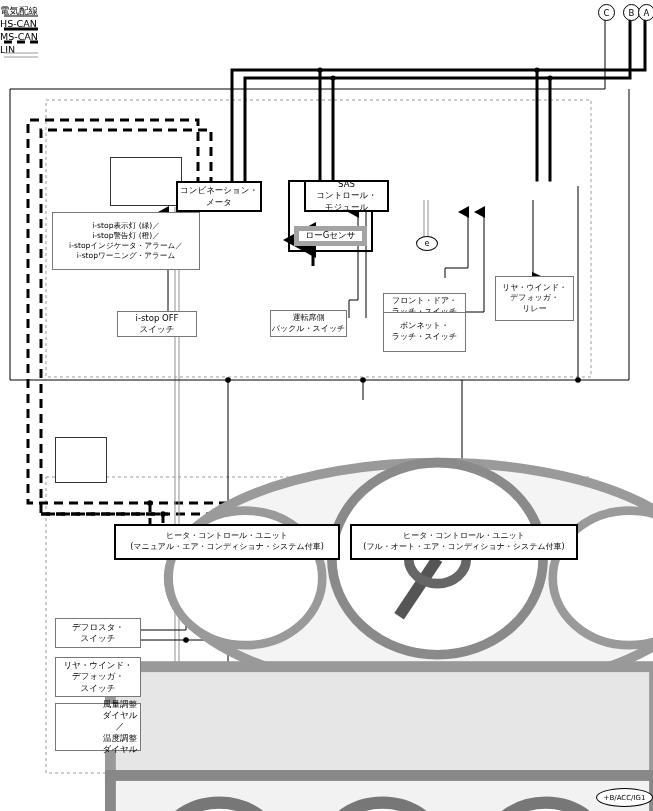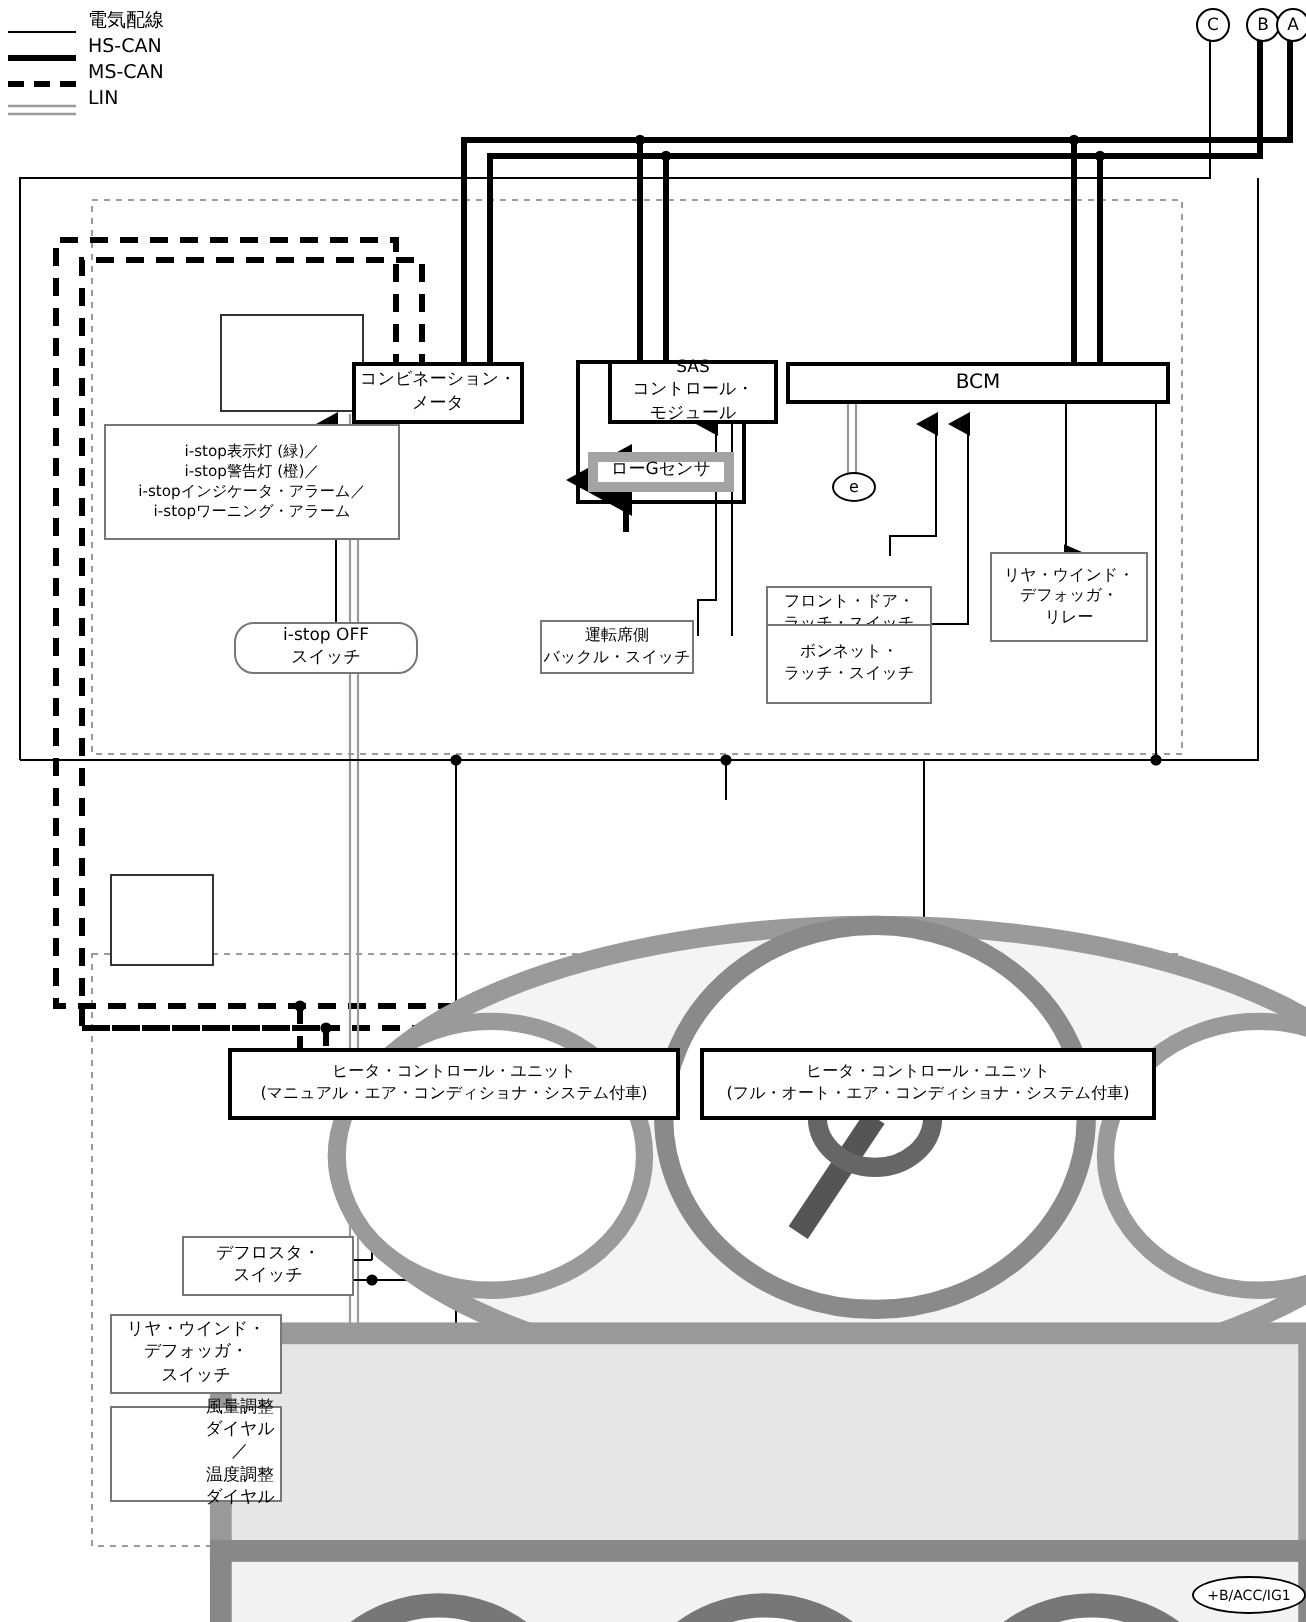--- a/index.html
+++ b/index.html
@@ -6,21 +6,21 @@
   body{width:653px;height:811px;position:relative;overflow:hidden;
        font-family:"DejaVu Sans","Liberation Sans",sans-serif;color:#000;}
   #stage{position:absolute;left:0;top:0;width:653px;height:811px;}
   svg{position:absolute;left:0;top:0;width:653px;height:811px;}
   .box{position:absolute;border:1px solid #555;background:#fff;box-sizing:border-box;
        display:flex;align-items:center;justify-content:center;text-align:center;
        font-size:8.5px;line-height:1.32;white-space:pre-line;z-index:5;}
   .box.heavy{border:2px solid #000;}
   .box.thin{border:1px solid #777;}
   .legend{position:absolute;z-index:7;font-size:9.5px;}
-  .legend div{height:13px;line-height:13px;position:relative;padding-left:44px;}
+  .legend div{height:13px;line-height:13px;position:relative;}
   .lgl{position:absolute;left:4px;top:6px;width:34px;}
   .ell{position:absolute;border:1px solid #000;border-radius:50%;
        display:flex;align-items:center;justify-content:center;background:#fff;z-index:6;}
   .panelimg{position:absolute;border:1px solid #333;background:#fff;z-index:5;}
 </style>
 </head>
 <body>
 
 <div id="stage">
 
@@ -204,34 +204,33 @@
   </div>
 
   <div class="box thin" style="left:52px;top:212px;width:148px;height:58px;font-size:7.6px;">i-stop表示灯 (緑)／
 i-stop警告灯 (橙)／
 i-stopインジケータ・アラーム／
 i-stopワーニング・アラーム</div>
 
   <div class="box heavy" style="left:176px;top:181px;width:86px;height:31px;">コンビネーション・
 メータ</div>
 
-  <div class="box thin" style="left:117px;top:311px;width:92px;height:26px;border-radius:10px;">i-stop OFF
+  <div class="box thin" style="left:117px;top:311px;width:80px;height:26px;">i-stop OFF
 スイッチ</div>
 
   <div class="box heavy" style="left:304px;top:180px;width:85px;height:32px;font-size:8.5px;">SAS
 コントロール・
 モジュール</div>
   <div class="box" style="left:294px;top:226px;width:73px;height:20px;border:5px solid #a3a3a3;">ローGセンサ</div>
   <div style="position:absolute;left:288px;top:180px;width:85px;height:72px;border:2px solid #000;z-index:4;box-sizing:border-box;"></div>
 
 
   <div class="box thin" style="left:270px;top:310px;width:77px;height:27px;font-size:8px;">運転席側
 バックル・スイッチ</div>
 
-  <div class="box heavy" style="left:393px;top:181px;width:192px;height:21px;font-size:10px;">BCM</div>
 
   <div class="ell" style="left:416px;top:236px;width:20px;height:13px;font-size:8px;">
     <span>e</span>
   </div>
 
   <div class="box thin" style="left:383px;top:265px;width:83px;height:38px;font-size:8px;margin-top:28px;">フロント・ドア・
 ラッチ・スイッチ
 (運転席側)</div>
 
   <div class="box thin" style="left:383px;top:312px;width:83px;height:40px;font-size:8px;">ボンネット・
@@ -252,21 +251,21 @@
       <path d="M8,36 l-3,4 M40,36 l3,4" stroke="#999" stroke-width="0.8" fill="none"></path>
     </svg>
   </div>
 
   <div class="box heavy" style="left:114px;top:524px;width:226px;height:36px;font-size:8px;">ヒータ・コントロール・ユニット
 (マニュアル・エア・コンディショナ・システム付車)</div>
 
   <div class="box heavy" style="left:350px;top:524px;width:228px;height:36px;font-size:8px;">ヒータ・コントロール・ユニット
 (フル・オート・エア・コンディショナ・システム付車)</div>
 
-  <div class="box thin" style="left:55px;top:618px;width:86px;height:30px;margin-left:36px;">デフロスタ・
+  <div class="box thin" style="left:55px;top:618px;width:86px;height:30px;">デフロスタ・
 スイッチ</div>
 
   <div class="box thin" style="left:55px;top:657px;width:86px;height:40px;">リヤ・ウインド・
 デフォッガ・
 スイッチ</div>
 
   <div class="box thin" style="left:55px;top:703px;width:86px;height:48px;padding-left:44px;">風量調整
 ダイヤル／
 温度調整
 ダイヤル</div>

